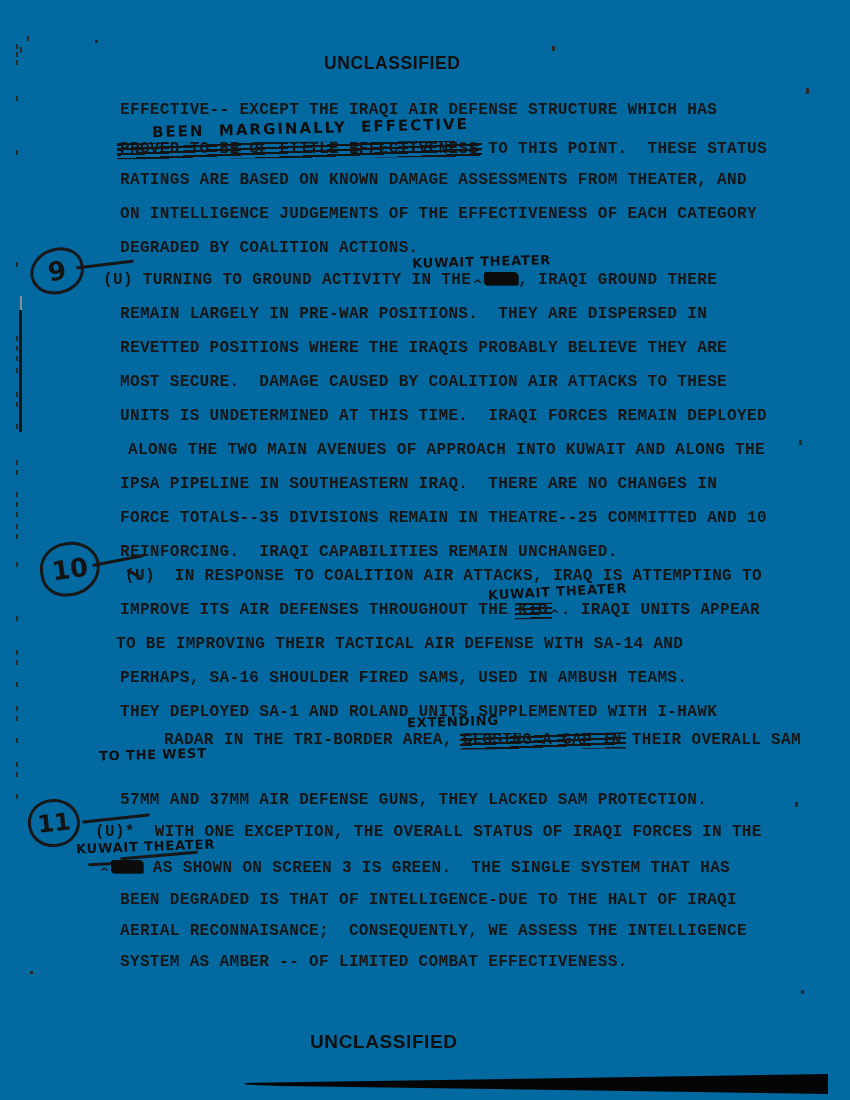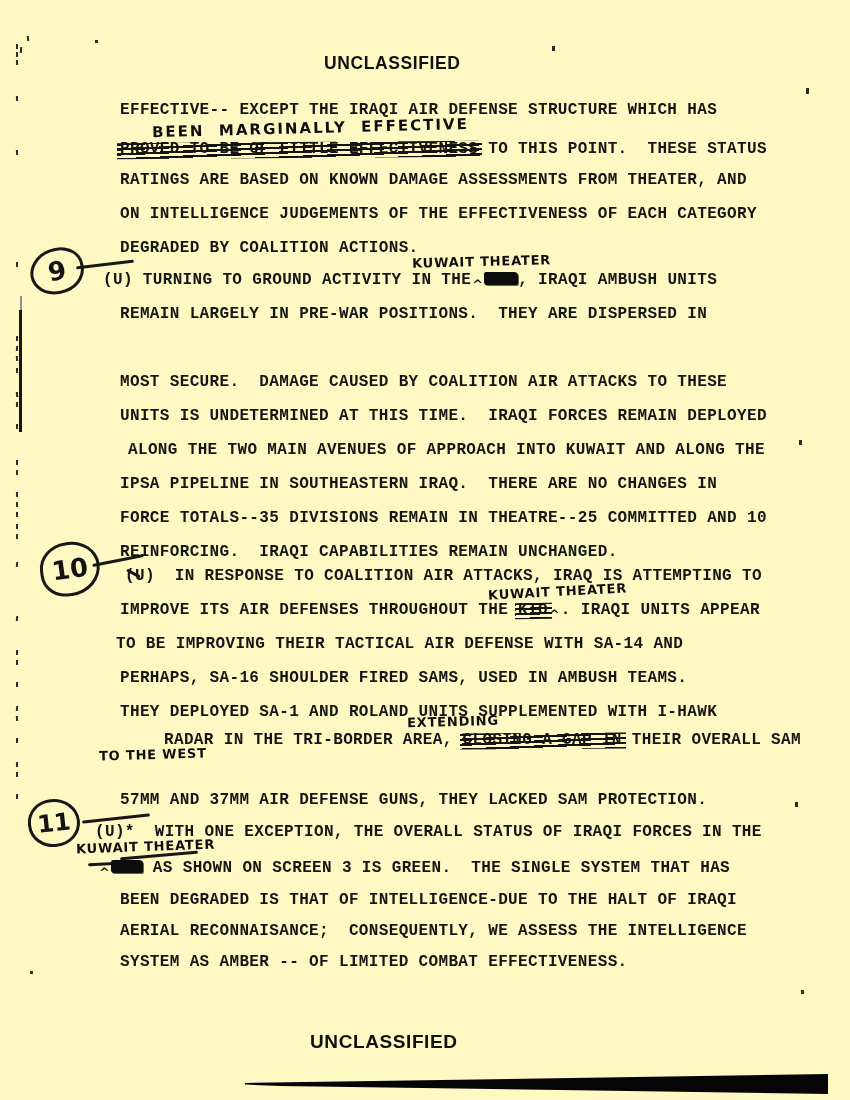--- a/index.html
+++ b/index.html
@@ -1,18 +1,18 @@
 <!DOCTYPE html>
 <html><head>
 <meta charset="utf-8">
 <style>
   html,body{margin:0;padding:0;background:#e8e8e8;}
   .page{
     position:relative;width:850px;height:1100px;margin:0 auto;
-    background:#fef9c3;overflow:hidden;
+    background:#0369a1;overflow:hidden;
     font-family:"Liberation Mono","DejaVu Sans Mono",monospace;
     font-weight:700;color:#161616;
   }
   .tline{
     position:absolute;font-size:16px;letter-spacing:.35px;
     white-space:pre;line-height:18px;
   }
   .hand{
     position:absolute;font-family:"DejaVu Sans",sans-serif;font-weight:700;
     font-size:13px;letter-spacing:.8px;white-space:pre;color:#0e0e0e;
@@ -59,22 +59,23 @@
   <div class="tline" style="left:120px;top:101px;">EFFECTIVE-- EXCEPT THE IRAQI AIR DEFENSE STRUCTURE WHICH HAS</div>
   <div class="hand big" style="left:152px;top:119px;">BEEN  MARGINALLY  EFFECTIVE</div>
   <div class="tline" style="left:120px;top:140px;"><span class="scribble">PROVED TO BE OF LITTLE EFFECTIVENESS</span><span> TO THIS POINT.  THESE STATUS</span></div>
   <div class="tline" style="left:120px;top:171px;">RATINGS ARE BASED ON KNOWN DAMAGE ASSESSMENTS FROM THEATER, AND</div>
   <div class="tline" style="left:120px;top:205px;">ON INTELLIGENCE JUDGEMENTS OF THE EFFECTIVENESS OF EACH CATEGORY</div>
   <div class="tline" style="left:120px;top:239px;">DEGRADED BY COALITION ACTIONS.</div>
 
   <div class="circle-num" style="left:30px;top:248px;width:48px;height:40px;font-size:26px;border-radius:55% 45% 52% 48%;transform:rotate(-10deg);">9</div>
   <div class="ink-line" style="left:76px;top:263px;width:58px;transform:rotate(-7deg);"></div>
   <div class="hand" style="left:412px;top:254px;">KUWAIT THEATER</div>
-  <div class="tline" style="left:103px;top:271px;"><span>(U)</span><span> TURNING TO GROUND ACTIVITY IN THE</span><span class="caret">^</span><span class="blot" style="width:34px;"></span><span>, IRAQI AMBUSH UNITS</span></div>
+  <div class="tline" style="left:103px;top:271px;"><span>(U)</span><span> TURNING TO GROUND ACTIVITY IN THE</span><span class="caret">^</span><span class="blot" style="width:34px;"></span><span>, IRAQI GROUND THERE</span></div>
   <div class="tline" style="left:120px;top:305px;">REMAIN LARGELY IN PRE-WAR POSITIONS.  THEY ARE DISPERSED IN</div>
+  <div class="tline" style="left:120px;top:339px;">REVETTED POSITIONS WHERE THE IRAQIS PROBABLY BELIEVE THEY ARE</div>
   <div class="tline" style="left:120px;top:373px;">MOST SECURE.  DAMAGE CAUSED BY COALITION AIR ATTACKS TO THESE</div>
   <div class="tline" style="left:120px;top:407px;">UNITS IS UNDETERMINED AT THIS TIME.  IRAQI FORCES REMAIN DEPLOYED</div>
   <div class="tline" style="left:120px;top:441px;margin-left:8px;">ALONG THE TWO MAIN AVENUES OF APPROACH INTO KUWAIT AND ALONG THE</div>
   <div class="tline" style="left:120px;top:475px;">IPSA PIPELINE IN SOUTHEASTERN IRAQ.  THERE ARE NO CHANGES IN</div>
   <div class="tline" style="left:120px;top:509px;">FORCE TOTALS--35 DIVISIONS REMAIN IN THEATRE--25 COMMITTED AND 10</div>
   <div class="tline" style="left:120px;top:543px;">REINFORCING.  IRAQI CAPABILITIES REMAIN UNCHANGED.</div>
 
   <div class="circle-num" style="left:40px;top:542px;width:54px;height:48px;font-size:26px;border-radius:50% 50% 55% 45%;transform:rotate(-8deg);">10</div>
   <div class="ink-line" style="left:92px;top:559px;width:52px;transform:rotate(-11deg);"></div>
   <div class="ink-line" style="left:126px;top:572px;width:15px;transform:rotate(28deg);"></div>

